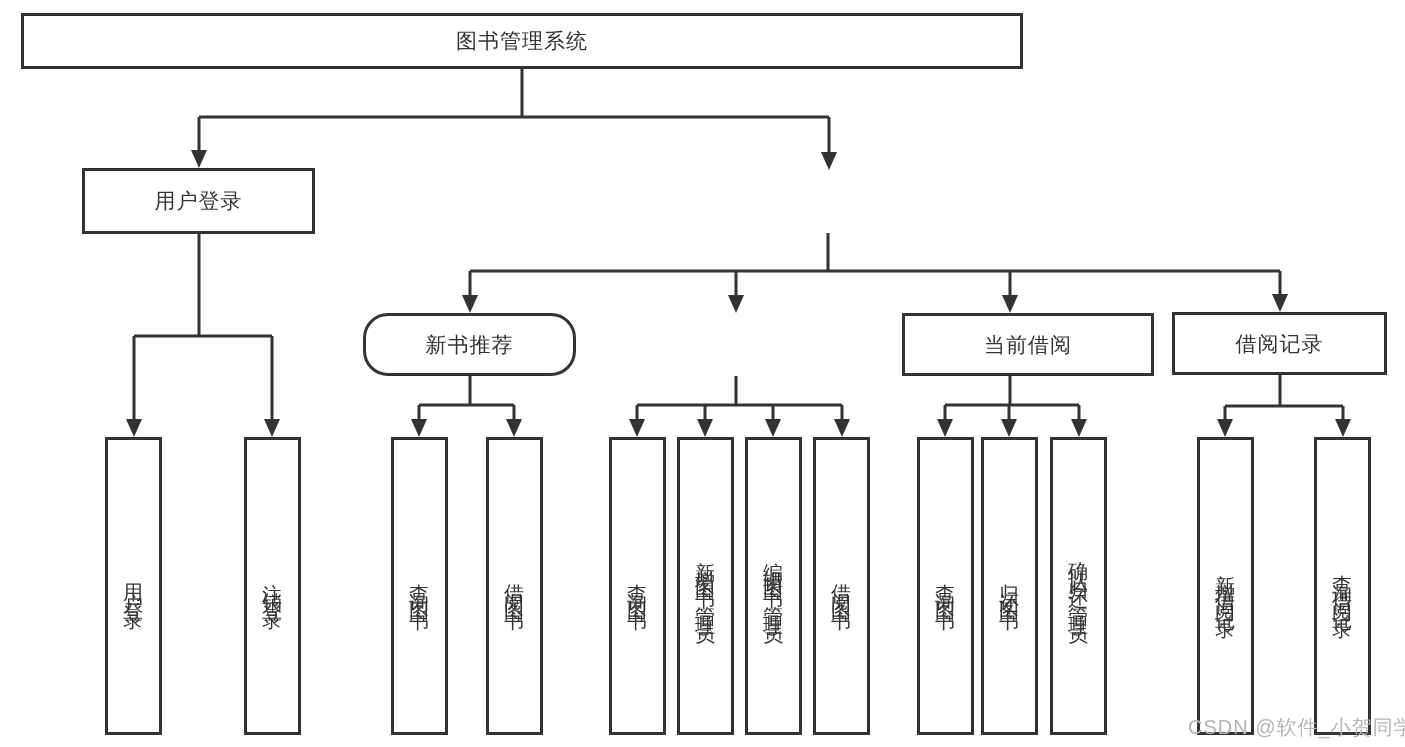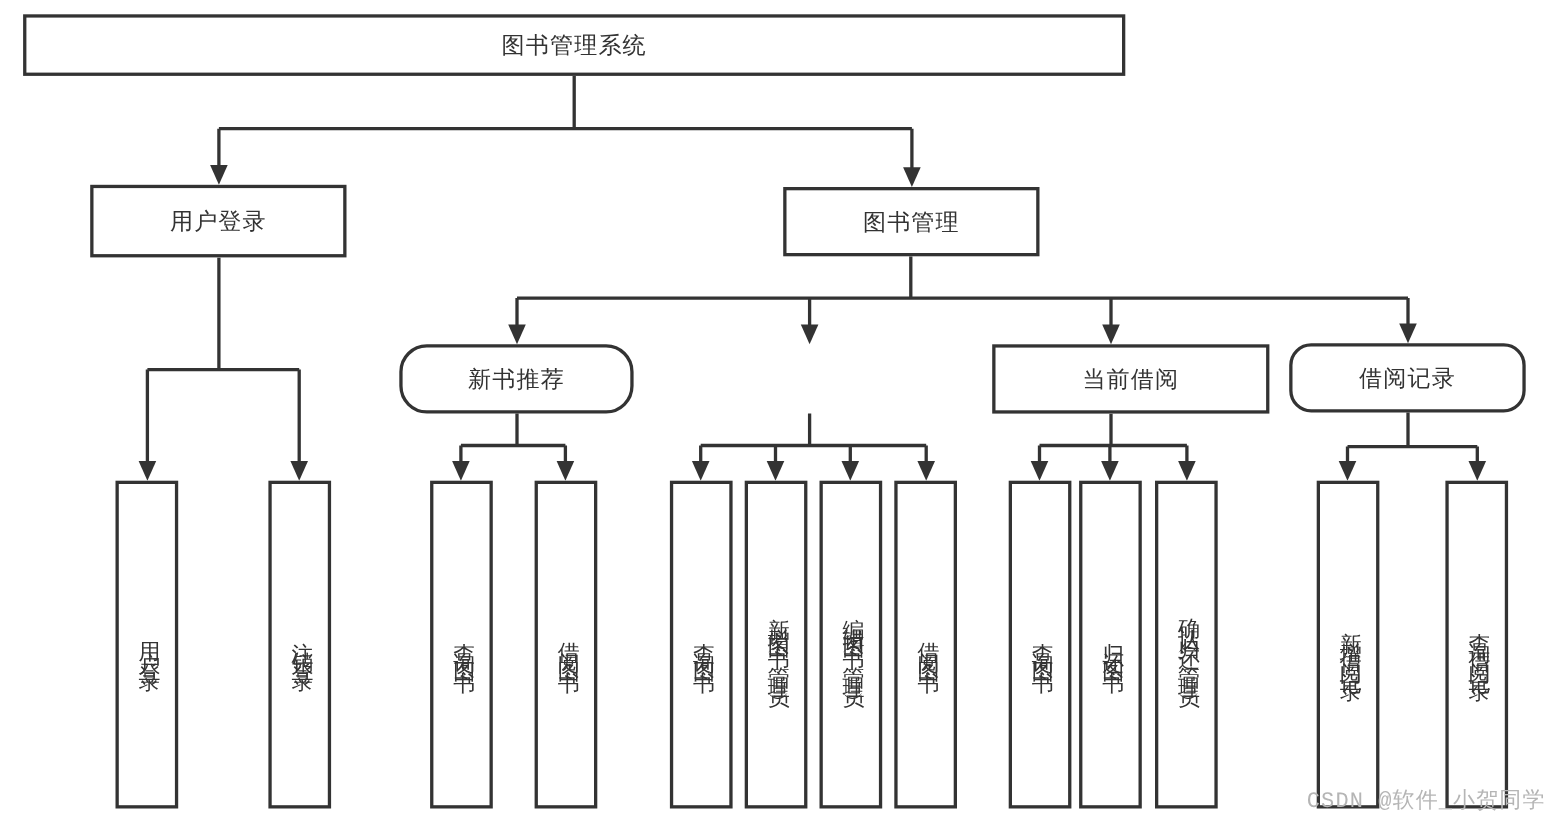--- a/index.html
+++ b/index.html
@@ -1,21 +1,21 @@
 <!DOCTYPE html>
 <html><head>
 <meta charset="utf-8">
 <style>
   html, body { margin: 0; padding: 0; background: #ffffff; }
   .canvas {
     position: relative;
     width: 1405px;
     height: 747px;
     background: #ffffff;
-    font-family: Liberation Mono, monospace;
+    font-family: Liberation Sans, sans-serif;
     overflow: hidden;
   }
   svg.connectors {
     position: absolute;
     left: 0; top: 0;
     width: 1405px; height: 747px;
   }
   .node {
     position: absolute;
     box-sizing: border-box;
@@ -95,31 +95,28 @@
     </g>
   </svg>
 
   <div class="node hnode" style="left:21px; top:13px; width:1002px; height:56px;">
     <span>图书管理系统</span>
   </div>
 
   <div class="node hnode" style="left:82px; top:168px; width:233px; height:66px;">
     <span>用户登录</span>
   </div>
-  <div class="node hnode" style="left:712px; top:170px; width:233px; height:63px;">
-    <span>图书管理</span>
-  </div>
 
   <div class="node hnode" style="left:363px; top:313px; width:213px; height:63px;border-radius:25px;">
     <span>新书推荐</span>
   </div>
   <div class="node hnode" style="left:902px; top:313px; width:252px; height:63px;">
     <span>当前借阅</span>
   </div>
-  <div class="node hnode" style="left:1172px; top:312px; width:215px; height:63px;border-radius:20px;">
+  <div class="node hnode" style="left:1172px; top:312px; width:215px; height:63px;">
     <span>借阅记录</span>
   </div>
 
   <div class="node leaf" style="left:105px;">
     <span>用户登录</span>
   </div>
   <div class="node leaf" style="left:244px;">
     <span>注销登录</span>
   </div>
 

